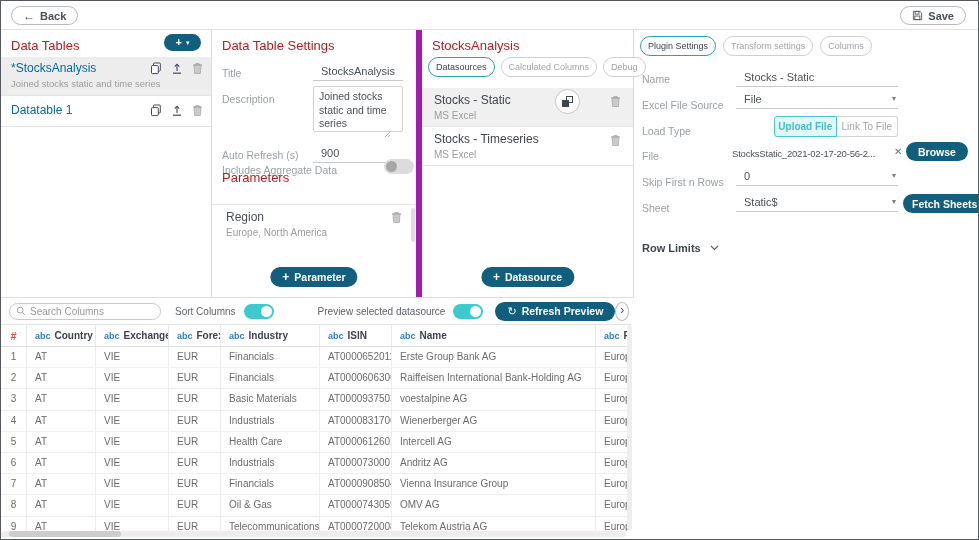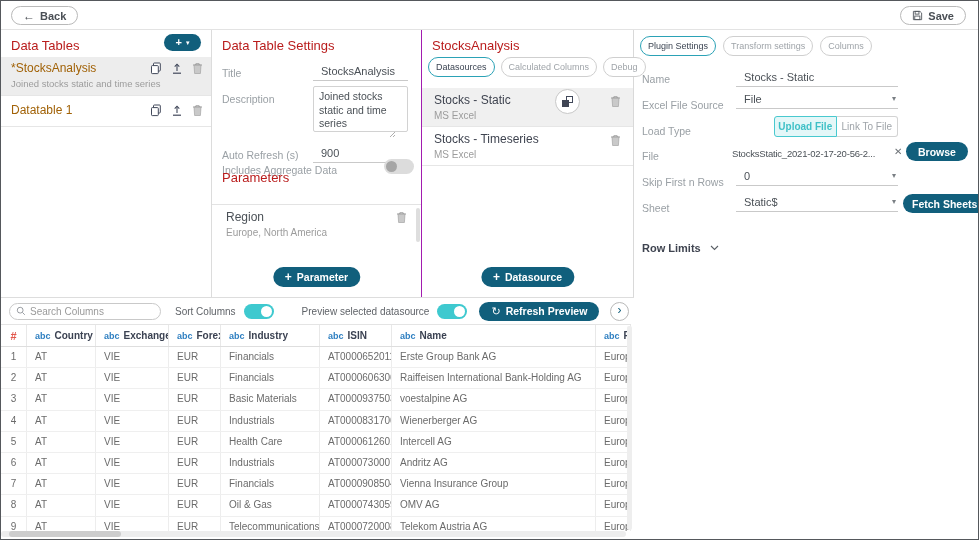--- a/index.html
+++ b/index.html
@@ -43,26 +43,26 @@
   
   .p1 { position:absolute; left:0; top:29px; width:211px; height:267px; border-right:1px solid #dcdcdc; }
   .p1 .panel-title { position:absolute; left:10px; top:8px; }
   .add-split { position:absolute; right:10px; top:4px; width:37px; height:17px; border-radius:9px;
                background:#115f7c; color:#fff; display:flex; align-items:center; justify-content:center;
                gap:4px; border:none; cursor:pointer; }
   .add-split .plus-glyph { font-size:11px; }
   .add-split .dd { font-size:7px; }
   .dt-item { position:absolute; left:0; right:0; border-bottom:1px solid #e6e6e6; }
   .dt-item.sel { background:#ededed; }
-  .dt-item .nm { position:absolute; left:10px; top:4px; font-size:12px; color:#a16207; }
+  .dt-item .nm { position:absolute; left:10px; top:4px; font-size:12px; color:#0369a1; }
   .dt-item .ds { position:absolute; left:10px; top:21px; font-size:9.5px; color:#9c9c9c; white-space:nowrap; }
   .row-icons { position:absolute; right:8px; top:5px; display:flex; gap:9px; align-items:center; }
 
   
-  .p2 { position:absolute; left:211px; top:29px; width:210px; height:267px; border-right:1px solid #a21caf; }
+  .p2 { position:absolute; left:211px; top:29px; width:210px; height:267px; border-right:6px solid #a21caf; }
   .p2 .panel-title { position:absolute; left:10px; top:8px; }
   .f-row { position:absolute; left:10px; right:12px; }
   .desc-box { position:absolute; left:91px; right:1px; height:46px; border:1px solid #d2d2d2; border-radius:2px;
               font-family:inherit; font-size:10.5px; color:#4b5157; padding:3px 5px; resize:none; overflow:hidden; line-height:1.3; }
   .resize-corner { position:absolute; right:13px; }
   .params-divider { position:absolute; left:0; right:0; top:174px; border-top:1px solid #e3e3e3; }
   .param-row { position:absolute; left:0; right:0; top:175px; height:40px; }
   .param-row .nm { position:absolute; left:14px; top:5px; font-size:12px; color:#4b5157; }
   .param-row .vl { position:absolute; left:14px; top:22px; font-size:10px; color:#9c9c9c; }
   .param-row .tr { position:absolute; right:14px; top:6px; }
@@ -379,21 +379,21 @@
               <circle cx="4.6" cy="4.6" r="3.2" fill="none" stroke="#8f9499"></circle>
               <path d="M7.1 7.1l2.6 2.6" stroke="#8f9499"></path>
             </svg>
         </span>
         <input placeholder="Search Columns" style="">
       </span>
       <span class="tl-label" style="margin-left:14px;">Sort Columns</span>
       <span class="toggle on" style="margin-left:8px;">
           <span class="knob"></span>
         </span>
-      <span class="tl-label" style="margin-left:28px;">Preview selected datasource</span>
+      <span class="tl-label" style="margin-left:44px;">Preview selected datasource</span>
       <span class="toggle on" style="margin-left:8px;">
           <span class="knob"></span>
         </span>
       <button class="btn-primary btn-refresh">
         <span class="refresh-glyph">↻</span>
         <span>Refresh Preview</span>
       </button>
       <button class="chev-circle">
         <span>›</span>
       </button>

